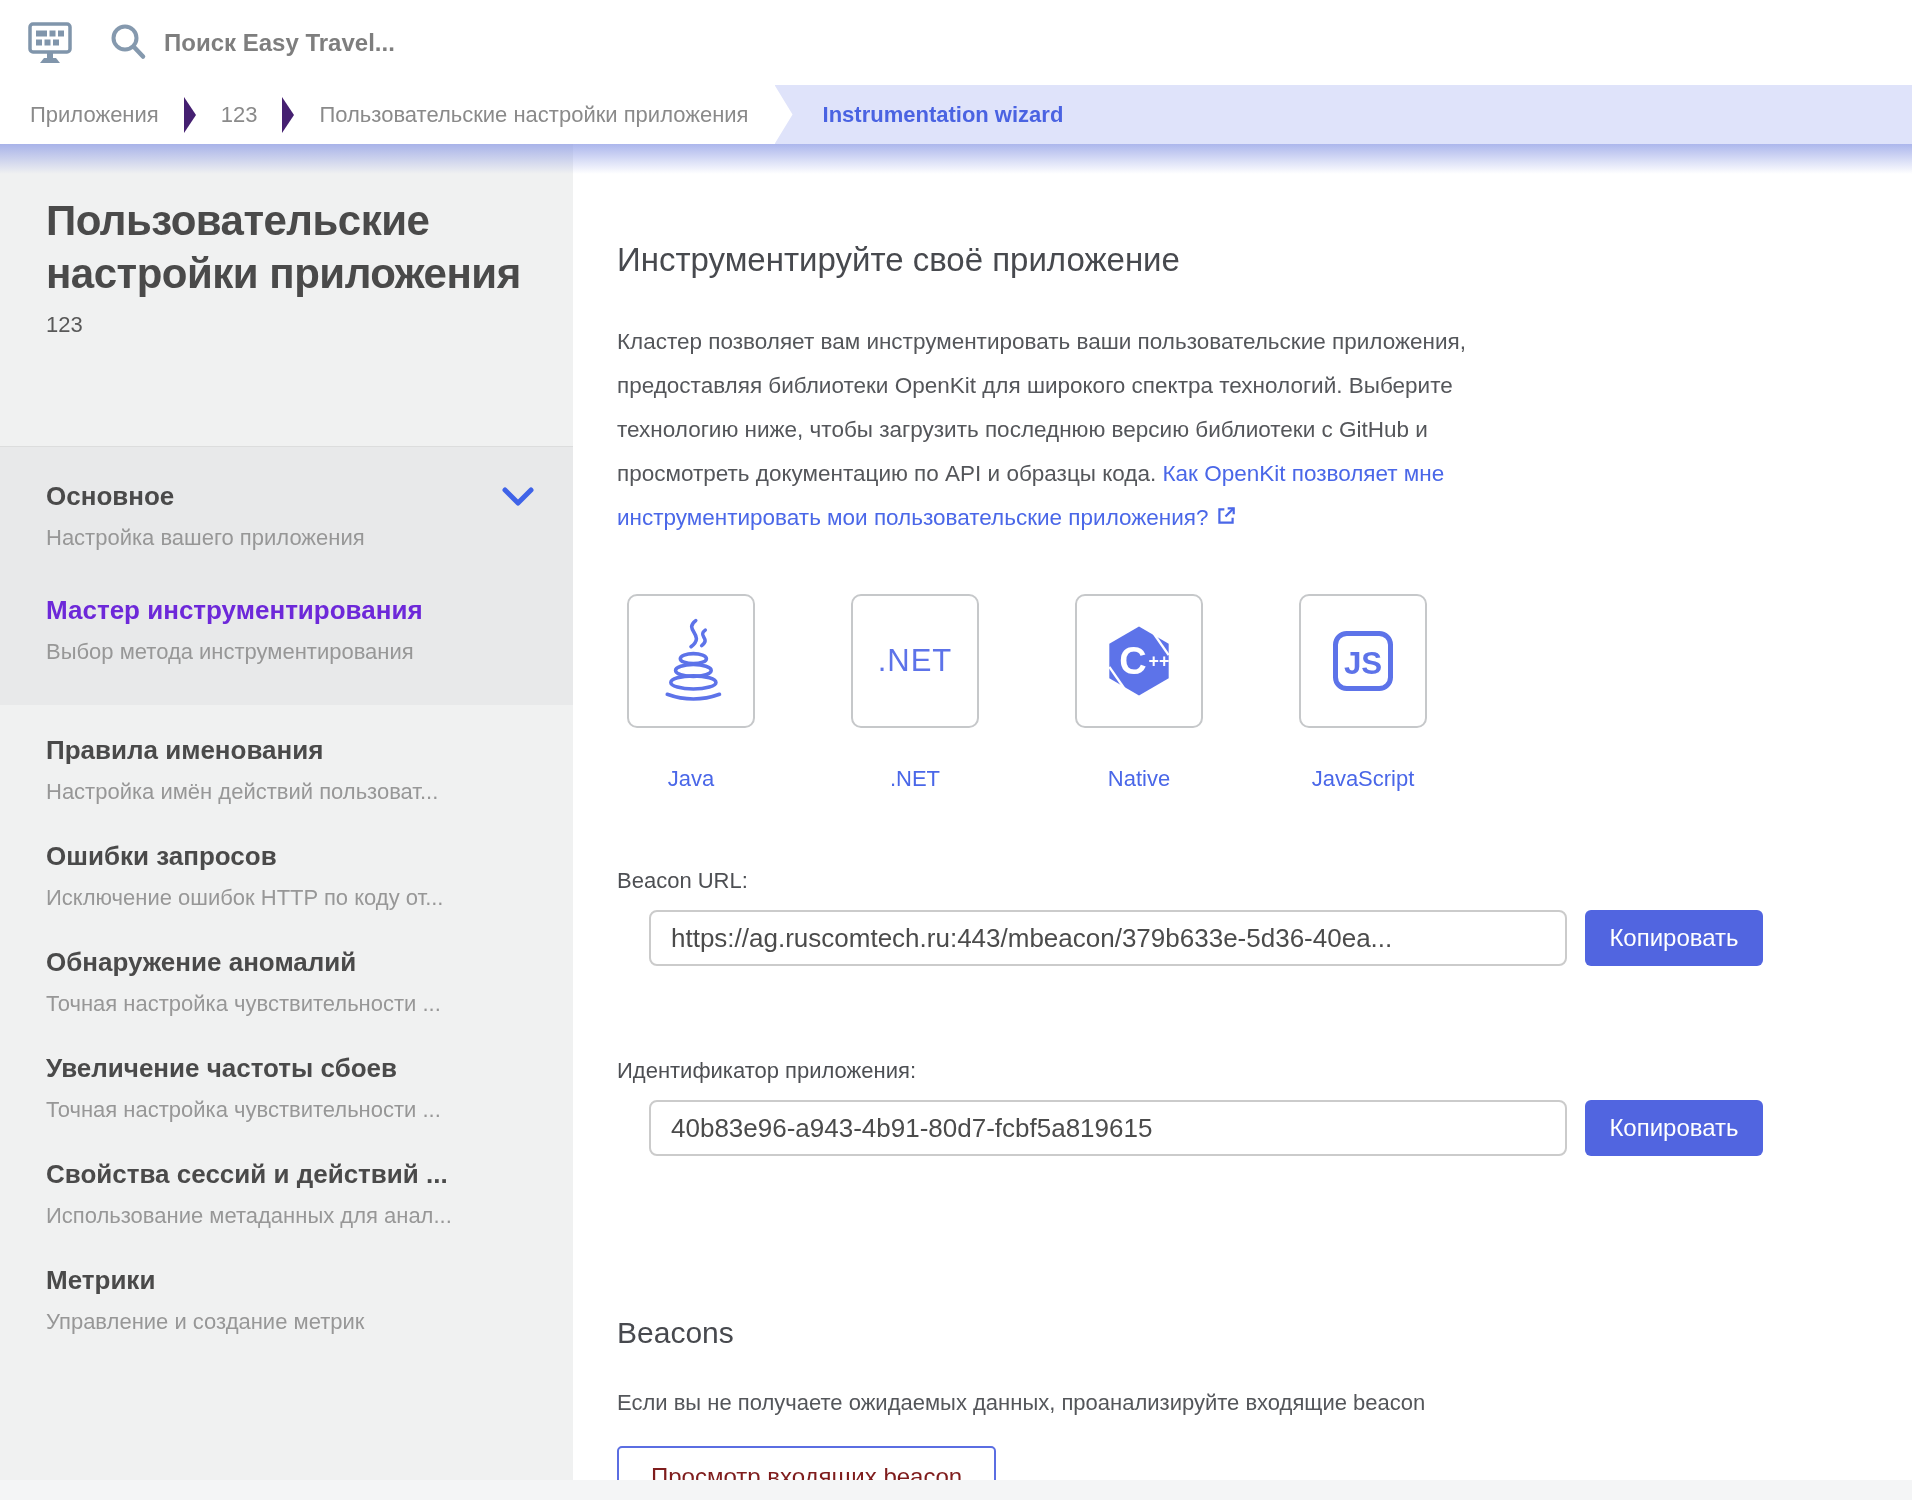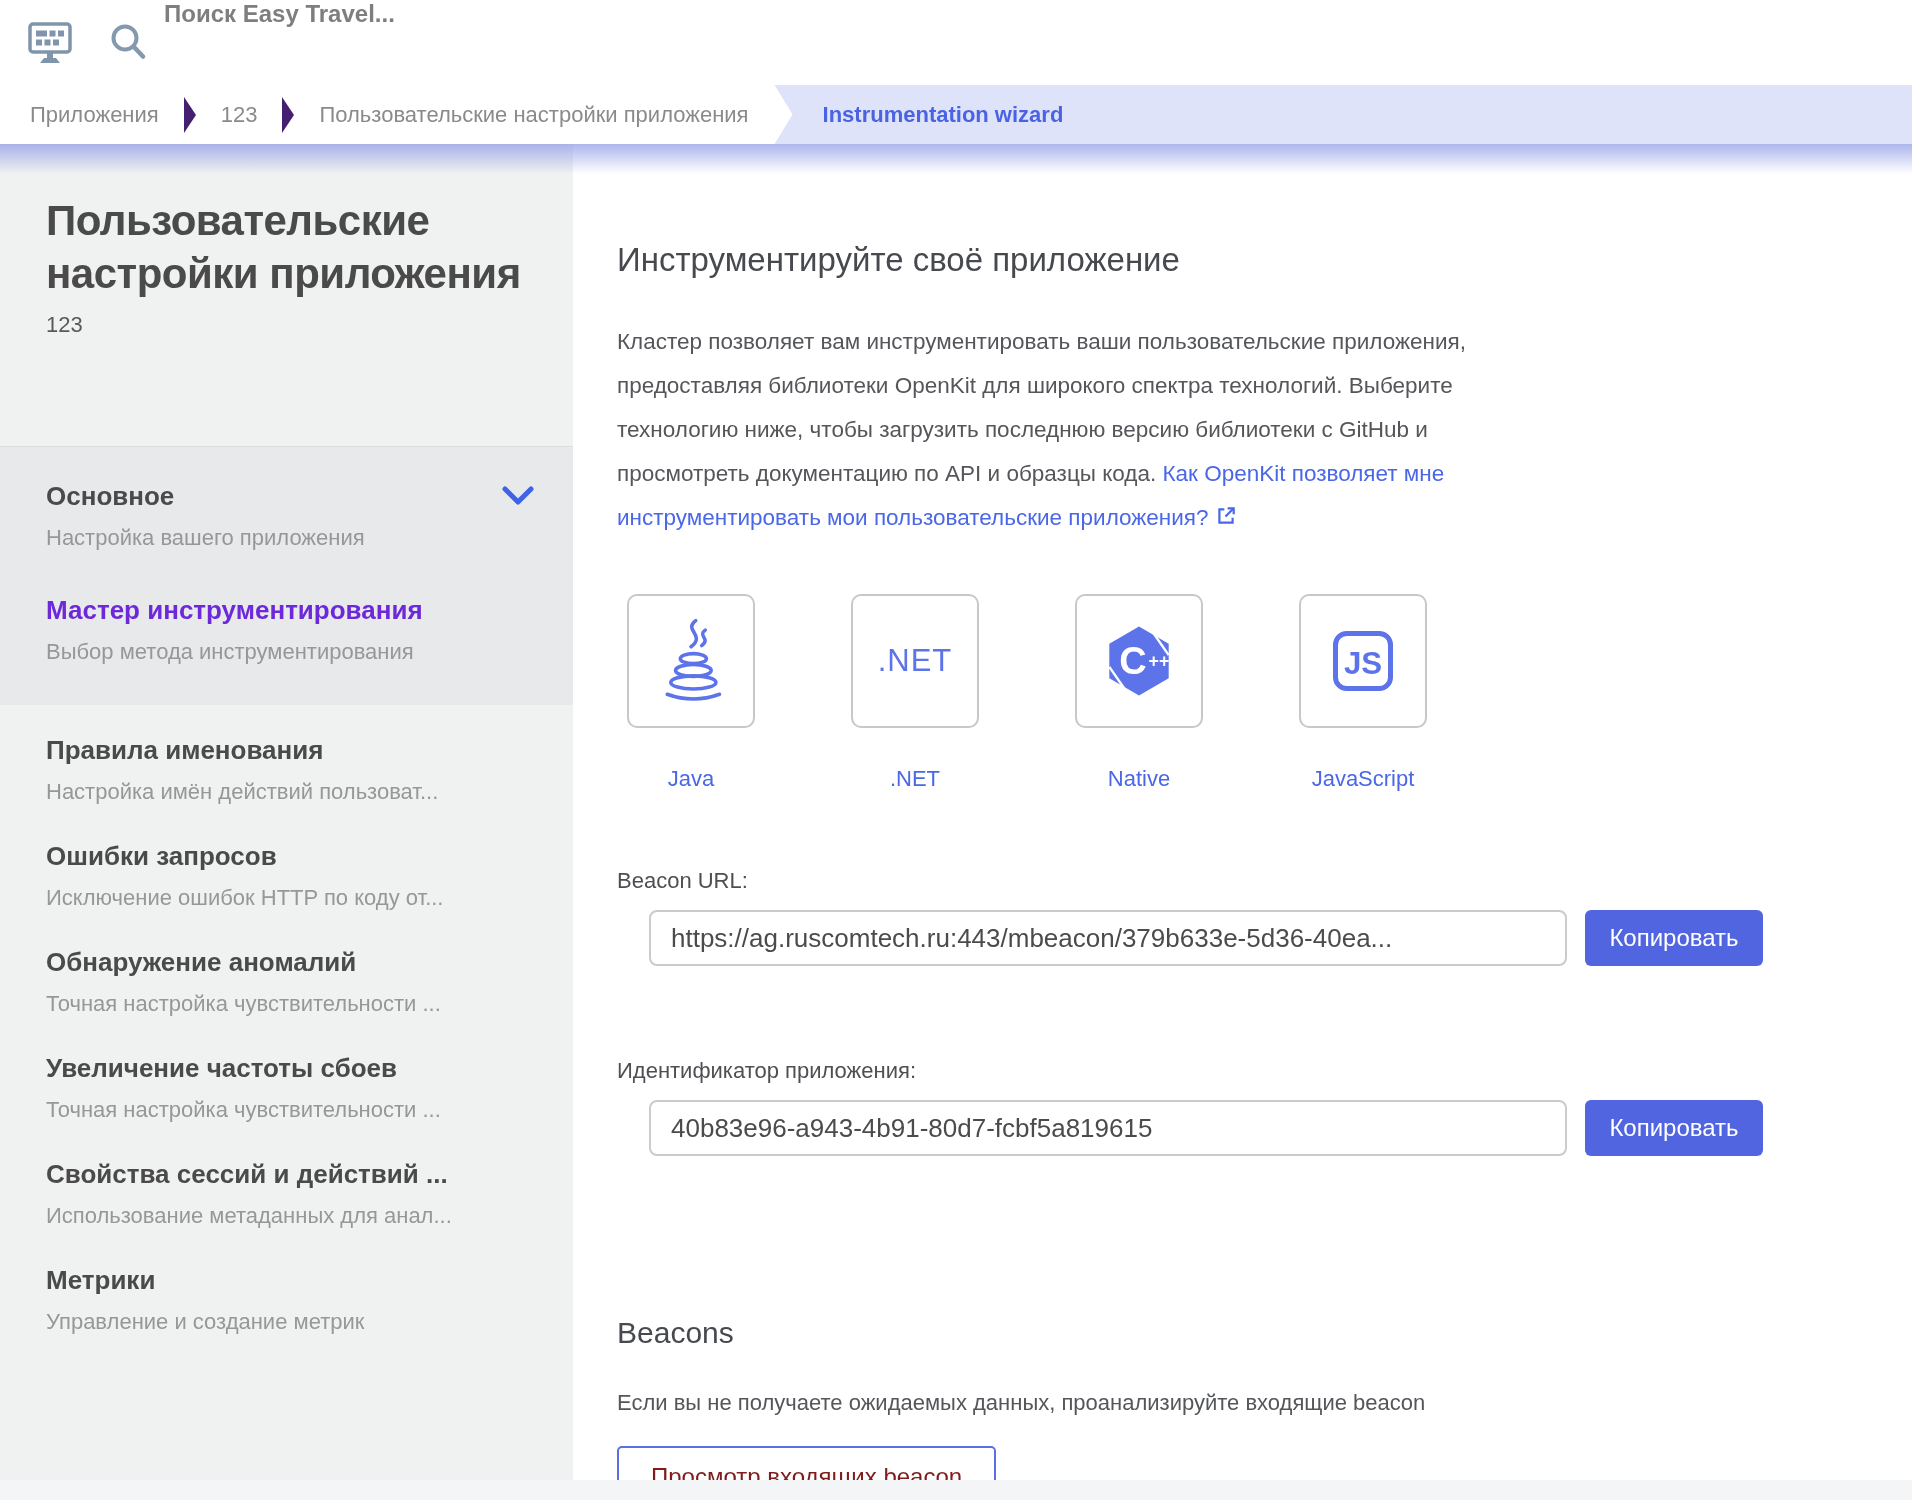--- a/index.html
+++ b/index.html
@@ -1,21 +1,21 @@
 <!DOCTYPE html>
 <html><head>
 <meta charset="utf-8">
 <style>
   * { margin:0; padding:0; box-sizing:border-box; }
   html,body { background:#fff; }
   body { font-family:"Liberation Sans","DejaVu Sans",sans-serif; }
   .app { position:relative; width:1912px; height:1500px; background:#fff; overflow:hidden; }
 
   
-  .topbar { height:85px; display:flex; padding-left:28px; background:#fff; }
+  .topbar { height:85px; display:flex; align-items:center; padding-left:28px; background:#fff; }
   .topbar .ic { display:inline-flex; align-items:center; justify-content:center; cursor:pointer; }
   .topbar .ic.dash { margin-right:36px; }
   .search-text { margin-left:14px; font-size:24px; font-weight:600; color:#7e7e7e; cursor:pointer; }
 
   
   .crumbbar { height:59px; display:flex; align-items:stretch; background:#fff; padding-left:30px; position:relative; z-index:2; }
   .crumb { display:flex; align-items:center; font-size:22px; color:#8a8a8a; cursor:pointer; white-space:nowrap; }
   .sep { display:flex; align-items:center; margin:0 24px; }
   .active-tab { flex:1; margin-left:26px; background:#dfe3fa; display:flex; align-items:center;
                 padding-left:48px; clip-path:polygon(0 0, 18px 50%, 0 100%, 100% 100%, 100% 0);
@@ -28,21 +28,21 @@
   
   .bodywrap { display:flex; height:1356px; background:#f4f5f6; padding-bottom:20px; }
   .sidebar { width:573px; background:#f0f1f1; height:100%; overflow:hidden; flex:none; }
   .content { flex:1; background:#ffffff; height:100%; padding:96px 60px 0 44px; overflow:hidden; }
 
   
   .side-head { padding:50px 40px 108px 46px; border-bottom:1px solid #dcdddd; }
   .side-head h2 { font-size:42px; line-height:53px; font-weight:700; color:#4a4a4a; letter-spacing:-.5px; }
   .side-sub { margin-top:12px; font-size:22px; color:#595959; }
   .side-section { background:#e8e9ea; padding:34px 38px 40px 46px; cursor:pointer; }
-  .sec-row { display:flex; align-items:flex-start; justify-content:space-between; }
+  .sec-row { display:flex; align-items:center; justify-content:space-between; }
   .item-title { font-size:26px; font-weight:700; color:#4a4a4a; }
   .item-desc { margin-top:13px; font-size:22px; color:#979797; }
   .sel-item { margin-top:44px; cursor:pointer; }
   .sel-item .item-title { color:#6d28d9; }
   .chev { margin-top:4px; cursor:pointer; }
   .side-item { padding:30px 40px 6px 46px; cursor:pointer; }
 
   
   .content h1 { font-size:33px; font-weight:300; color:#47494e; line-height:40px; }
   .intro { margin-top:40px; max-width:930px; font-size:22.5px; line-height:44px; color:#54565a; }

